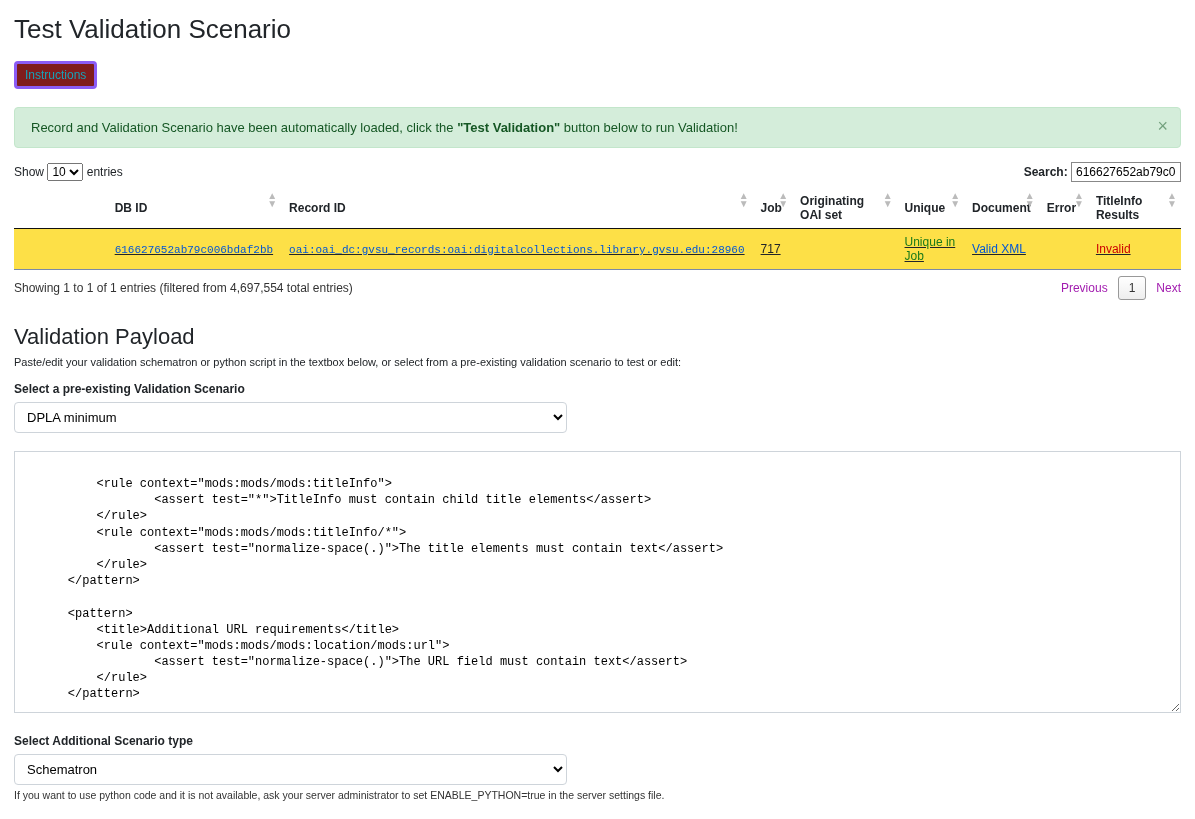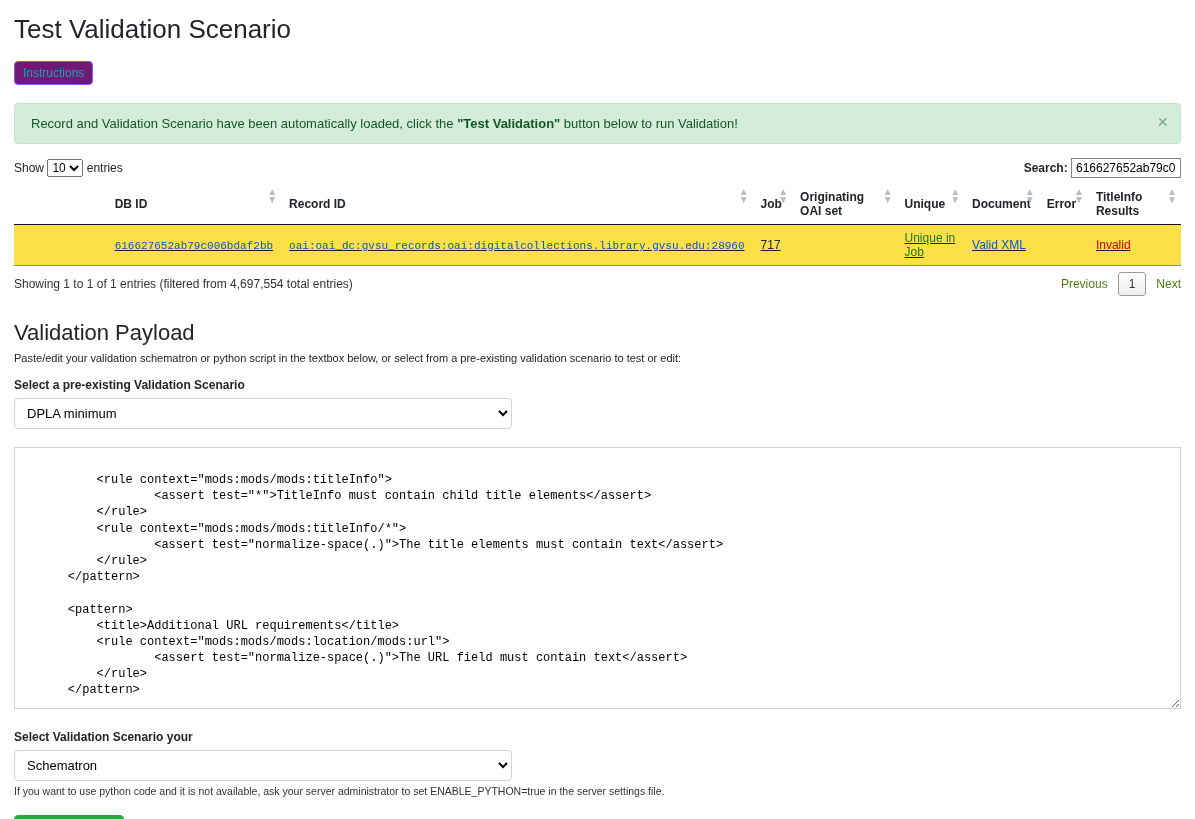--- a/index.html
+++ b/index.html
@@ -7,23 +7,23 @@
     font-family: -apple-system, BlinkMacSystemFont, "Segoe UI", Helvetica, Arial, sans-serif;
     font-size: 13px;
     color: #212529;
     margin: 0;
     padding: 14px;
     background: #fff;
   }
   h1 { font-size: 26px; font-weight: 500; margin: 0 0 16px 0; }
   .btn-outline {
     display: inline-block;
-    border: 1px solid #8b5cf6;
+    border: 3px solid #8b5cf6;
     color: #17a2b8;
-    background: #701a75;
+    background: #7f1d1d;
     padding: 4px 8px;
     font-size: 12px;
     border-radius: 4px;
     cursor: pointer;
   }
   .alert {
     background: #d4edda;
     border: 1px solid #c3e6cb;
     color: #155724;
     padding: 12px 16px;
@@ -102,26 +102,26 @@
   }
   .pagination { display: flex; gap: 10px; align-items: center; }
   .pagination .page {
     border: 1px solid #999;
     background: linear-gradient(#fff,#eee);
     padding: 4px 10px;
     border-radius: 3px;
     font-size: 12px;
     cursor: pointer;
   }
-  .pagination .disabled { color: #4d7c0f; cursor: default; }
+  .pagination .disabled { color: #a21caf; cursor: default; }
   h2 { font-size: 22px; font-weight: 500; margin: 24px 0 6px 0; }
   .subtext { font-size: 11px; margin: 0 0 14px 0; }
   .label { font-weight: 700; font-size: 12px; margin-bottom: 6px; display: block; }
   select.form-control {
-    width: 498px;
+    width: 553px;
     padding: 6px 8px;
     font-size: 13px;
     border: 1px solid #ced4da;
     border-radius: 4px;
     background: #fff;
     display: block;
   }
   textarea.payload {
     width: 100%;
     height: 262px;
@@ -232,21 +232,21 @@
 
     &lt;pattern&gt;
         &lt;title&gt;Additional URL requirements&lt;/title&gt;
         &lt;rule context="mods:mods/mods:location/mods:url"&gt;
                 &lt;assert test="normalize-space(.)"&gt;The URL field must contain text&lt;/assert&gt;
         &lt;/rule&gt;
     &lt;/pattern&gt;
 
 &lt;/schema&gt;</textarea>
 
-<label class="label" style="margin-top:18px">Select Validation Scenario your</label>
+<label class="label" style="margin-top:18px">Select Additional Scenario type</label>
 <select class="form-control">
   <option>Schematron</option>
 </select>
 <div class="helptext">If you want to use python code and it is not available, ask your server administrator to set ENABLE_PYTHON=true in the server settings file.</div>
 
 <button class="btn-success">Test Validation</button>
 
 
 
 

